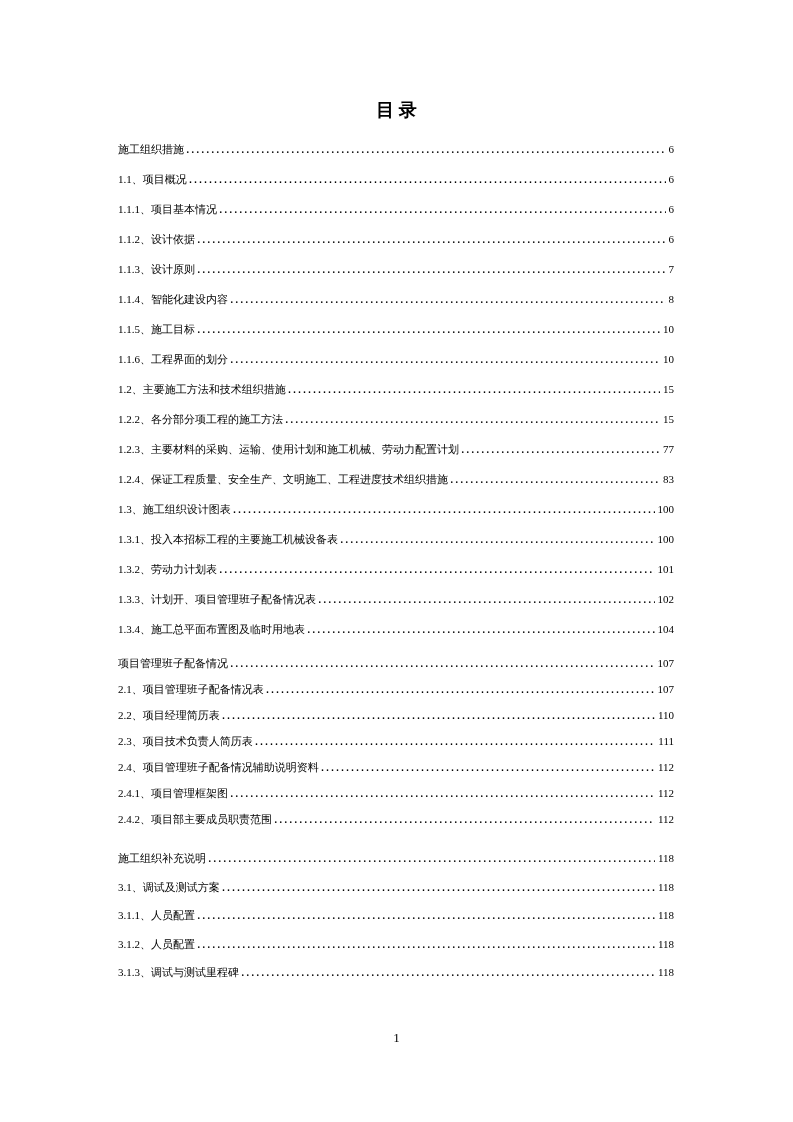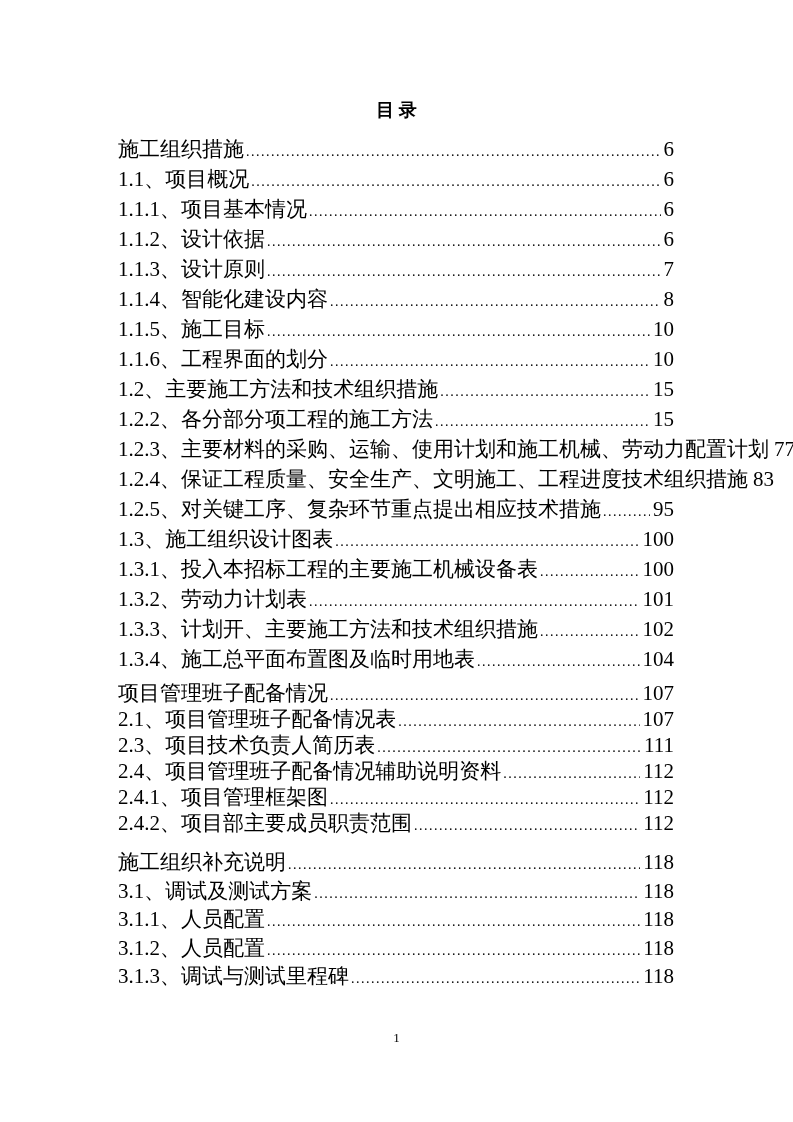--- a/index.html
+++ b/index.html
@@ -30,21 +30,21 @@
     margin: 12px 119px 0 118px; 
   }
   .toc-section {
     margin: 0;
   }
   .toc-section-2 { margin-top: 6px; }
   .toc-section-3 { margin-top: 12px; }
   .toc-row {
     display: flex;
     align-items: baseline;
-    font-size: 21px;
+    font-size: 11px;
     cursor: pointer;
     justify-content: space-between;
   }
   .toc-section-1 .toc-row { height: 30px; line-height: 30px; }
   .toc-section-2 .toc-row { height: 26px; line-height: 26px; }
   .toc-section-3 .toc-row { height: 28.5px; line-height: 28.5px; }
   .toc-label {
     white-space: nowrap;
     flex: 0 0 auto;
   }
@@ -134,41 +134,36 @@
     <span class="toc-label">1.2.3、主要材料的采购、运输、使用计划和施工机械、劳动力配置计划</span>
     <span class="toc-leader"></span>
     <span class="toc-page">77</span>
   </div>
         <div class="toc-row">
     <span class="toc-label">1.2.4、保证工程质量、安全生产、文明施工、工程进度技术组织措施</span>
     <span class="toc-leader"></span>
     <span class="toc-page">83</span>
   </div>
         <div class="toc-row">
-    <span class="toc-label">1.2.5、对关键工序、复杂环节重点提出相应技术措施</span>
-    <span class="toc-leader"></span>
-    <span class="toc-page">95</span>
-  </div>
-        <div class="toc-row">
     <span class="toc-label">1.3、施工组织设计图表</span>
     <span class="toc-leader"></span>
     <span class="toc-page">100</span>
   </div>
         <div class="toc-row">
     <span class="toc-label">1.3.1、投入本招标工程的主要施工机械设备表</span>
     <span class="toc-leader"></span>
     <span class="toc-page">100</span>
   </div>
         <div class="toc-row">
     <span class="toc-label">1.3.2、劳动力计划表</span>
     <span class="toc-leader"></span>
     <span class="toc-page">101</span>
   </div>
         <div class="toc-row">
-    <span class="toc-label">1.3.3、计划开、主要施工方法和技术组织措施</span>
+    <span class="toc-label">1.3.3、计划开、项目管理班子配备情况表</span>
     <span class="toc-leader"></span>
     <span class="toc-page">102</span>
   </div>
         <div class="toc-row">
     <span class="toc-label">1.3.4、施工总平面布置图及临时用地表</span>
     <span class="toc-leader"></span>
     <span class="toc-page">104</span>
   </div>
       </div>
       <div class="toc-section toc-section-2">
@@ -176,20 +171,25 @@
     <span class="toc-label">项目管理班子配备情况</span>
     <span class="toc-leader"></span>
     <span class="toc-page">107</span>
   </div>
         <div class="toc-row">
     <span class="toc-label">2.1、项目管理班子配备情况表</span>
     <span class="toc-leader"></span>
     <span class="toc-page">107</span>
   </div>
         <div class="toc-row">
+    <span class="toc-label">2.2、项目经理简历表</span>
+    <span class="toc-leader"></span>
+    <span class="toc-page">110</span>
+  </div>
+        <div class="toc-row">
     <span class="toc-label">2.3、项目技术负责人简历表</span>
     <span class="toc-leader"></span>
     <span class="toc-page">111</span>
   </div>
         <div class="toc-row">
     <span class="toc-label">2.4、项目管理班子配备情况辅助说明资料</span>
     <span class="toc-leader"></span>
     <span class="toc-page">112</span>
   </div>
         <div class="toc-row">

